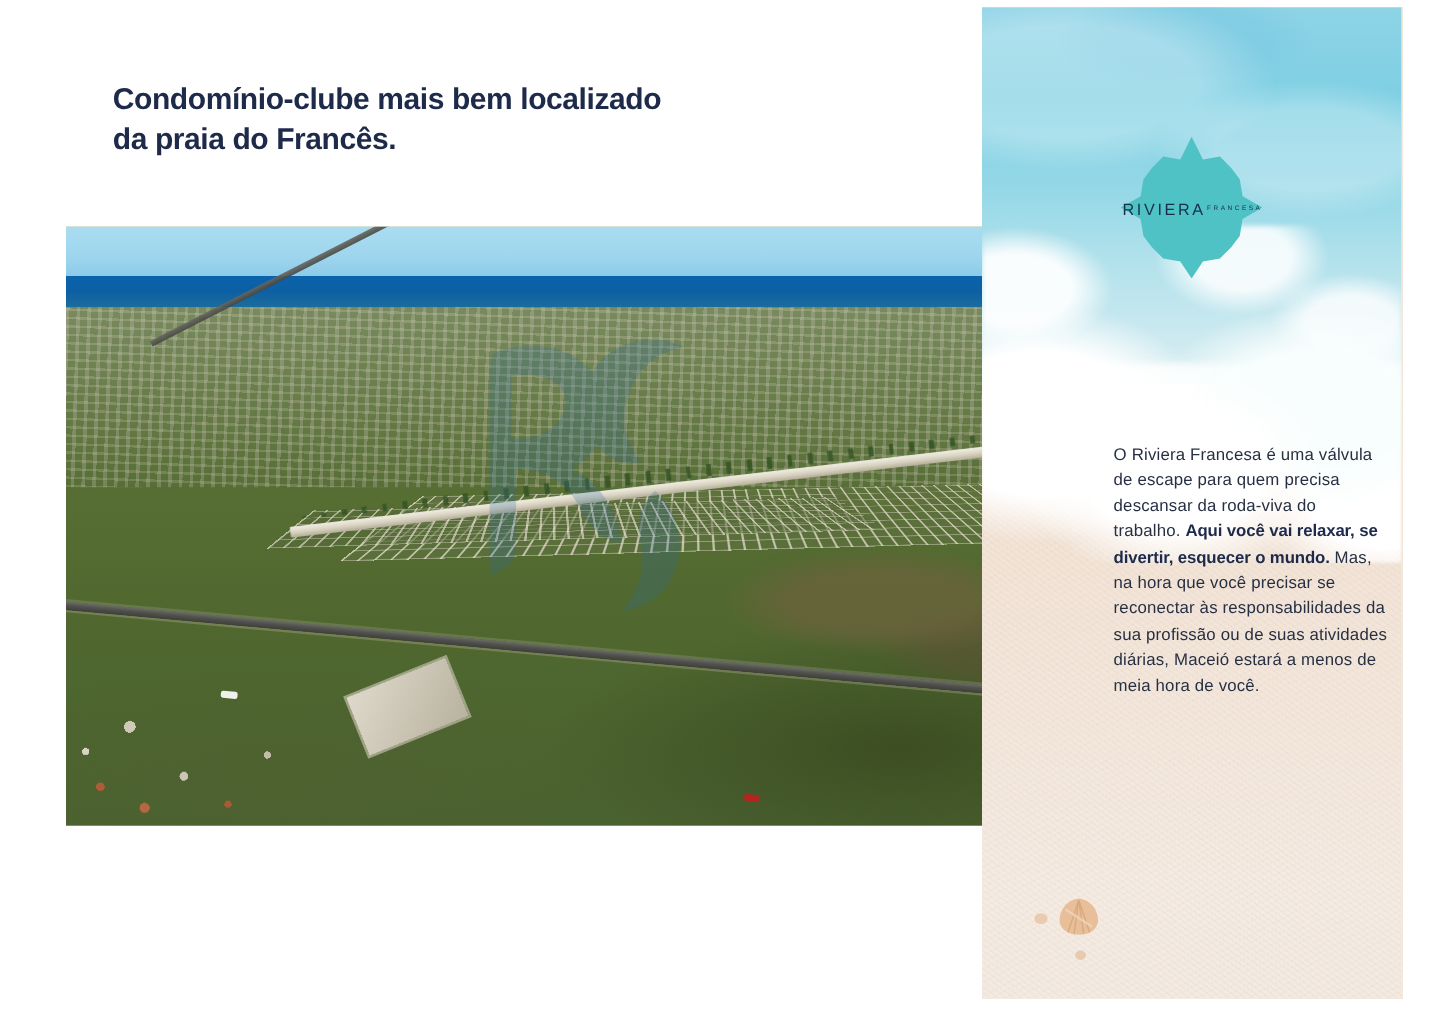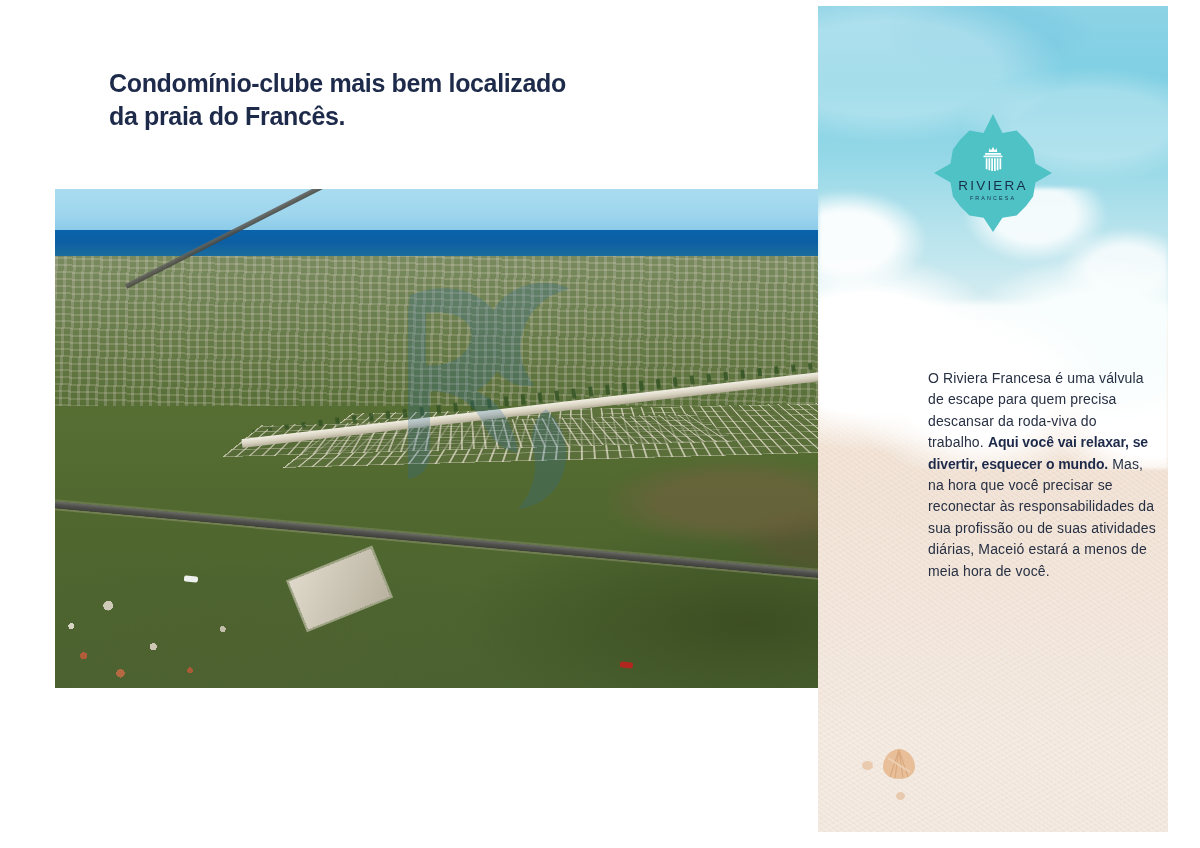--- a/index.html
+++ b/index.html
@@ -9,21 +9,21 @@
     background:#ffffff;
     font-family:"Liberation Sans", sans-serif;
     overflow:hidden;
     position:relative;
   }
   .page{position:absolute;inset:0;background:#ffffff;}
 
   
   .headline{
     position:absolute;
-    left:109px; top:50px;
+    left:94px; top:50px;
     width:620px;
     font-family:"Liberation Sans", sans-serif;
     font-weight:700;
     font-size:25px;
     line-height:1.33;
     letter-spacing:-0.35px;
     color:#1e2a4a;
     white-space:pre-line;
   }
 
@@ -238,21 +238,21 @@
     
     clip-path:polygon(
       50% 0%,   58% 16%, 70% 14%, 78% 22%, 84% 30%, 86% 42%,
       100% 50%, 86% 58%, 84% 70%, 78% 78%, 70% 86%, 58% 88%,
       50% 100%, 42% 88%, 30% 86%, 22% 78%, 16% 70%, 14% 58%,
       0% 50%,   14% 42%, 16% 30%, 22% 22%, 30% 14%, 42% 16%
     );
   }
   .logo-inner{
     position:absolute;inset:0;
-    display:flex;flex-direction:column;
+    display:flex;flex-direction:row;
     align-items:center;justify-content:center;
     gap:1px;
   }
   .logo-wordmark{
     font-family:"Liberation Sans", sans-serif;
     font-size:13.5px;font-weight:400;
     letter-spacing:2.2px;
     color:#17304a;
     line-height:1;
     margin-top:3px;

